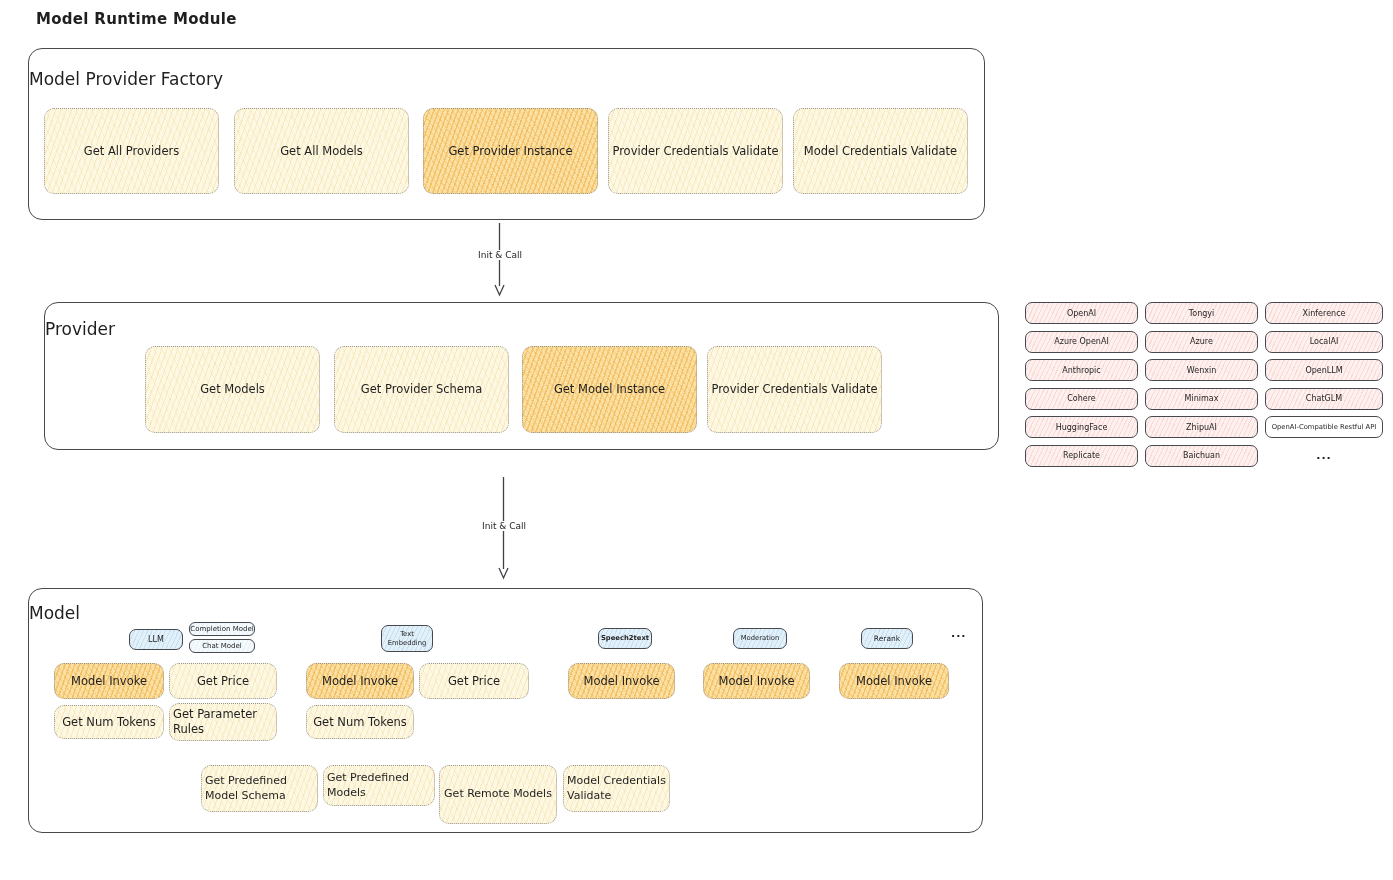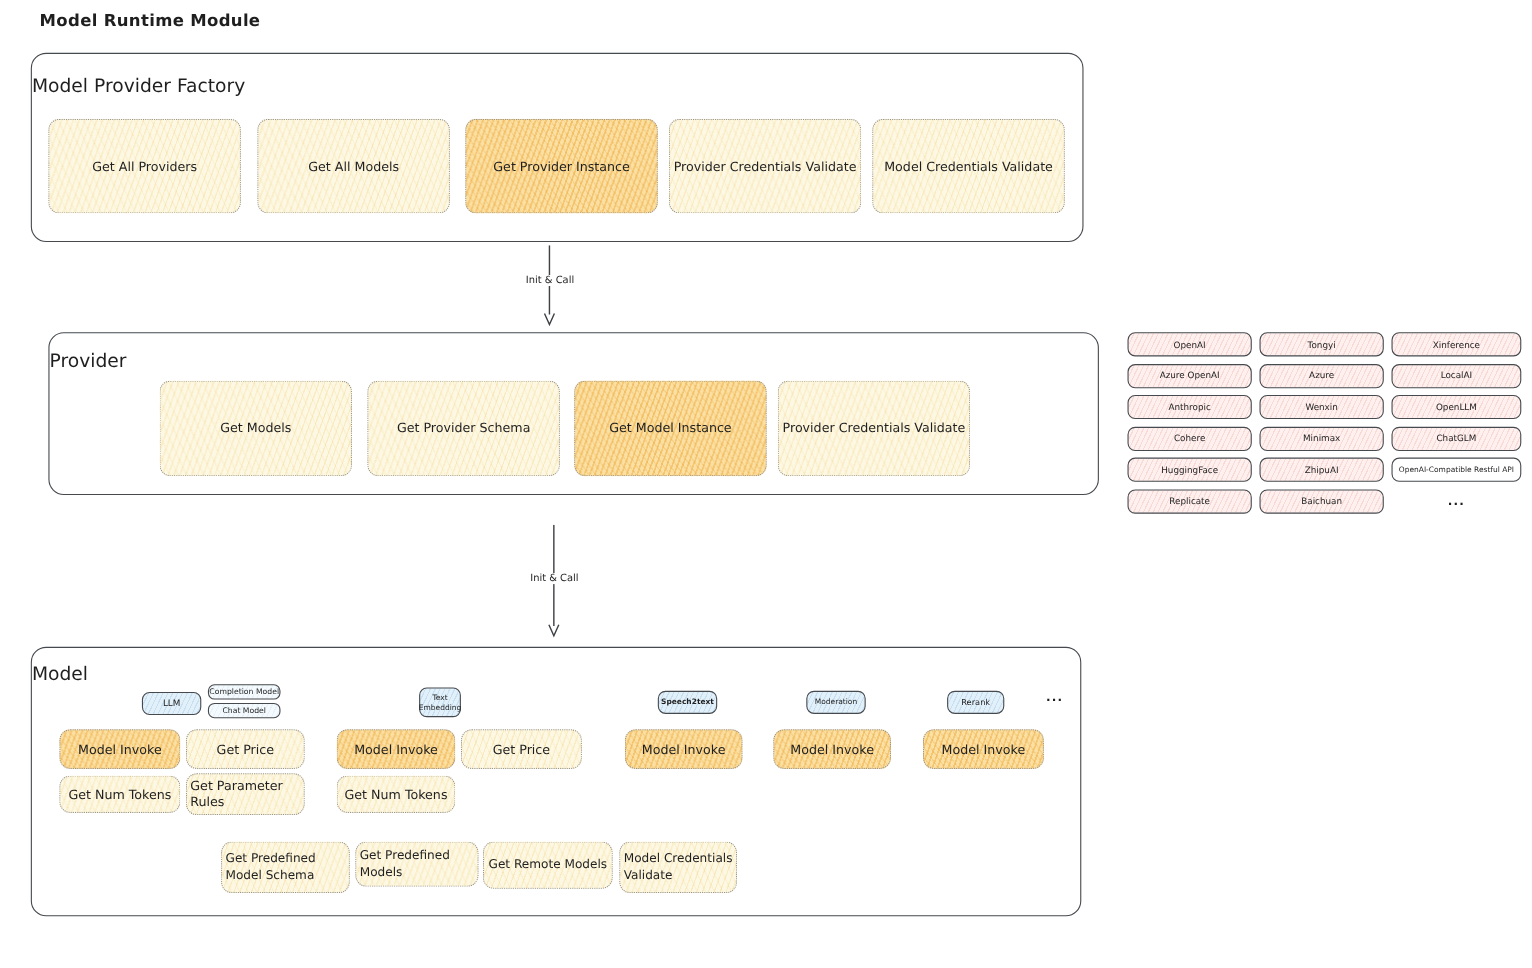--- a/index.html
+++ b/index.html
@@ -70,39 +70,39 @@
      font-size:7.5px; line-height:1.25;
      background-color:#e2f0fa;
      background-image:repeating-linear-gradient(115deg, rgba(110,165,215,.22) 0 1px, transparent 1px 4px); }
   .minitag { position:absolute; border:1.1px solid #46494e; border-radius:6px;
      display:flex; align-items:center; justify-content:center; font-size:7px;
      background-color:#f4fafd;
      background-image:repeating-linear-gradient(115deg, rgba(110,165,215,.10) 0 1px, transparent 1px 4px); }
   .t-llm { left:100px; top:40px; width:54px; height:21px; font-size:8px; }
   .t-completion { left:160px; top:33px; width:66px; height:14px; }
   .t-chat { left:160px; top:50px; width:66px; height:14px; }
-  .t-emb { left:352px; top:36px; width:38px; height:27px; font-size:6.8px; padding:0 3px; }
+  .t-emb { left:352px; top:36px; width:52px; height:27px; font-size:6.8px; padding:0 3px; }
   .t-s2t { left:569px; top:39px; width:54px; height:21px; font-size:6.8px;font-weight:bold; }
   .t-mod { left:704px; top:39px; width:54px; height:21px; font-size:6.8px; }
   .t-rr  { left:832px; top:39px; width:52px; height:21px; font-size:7.5px; }
   .t-more { position:absolute; left:922px; top:38px; font-size:11px; font-weight:bold; letter-spacing:1px; }
 
   .m-inv1 { left:25px;  top:74px; width:110px; height:36px; }
   .m-pr1  { left:140px; top:74px; width:108px; height:36px; }
   .m-inv2 { left:277px; top:74px; width:108px; height:36px; }
   .m-pr2  { left:390px; top:74px; width:110px; height:36px; }
   .m-inv3 { left:539px; top:74px; width:107px; height:36px; }
   .m-inv4 { left:674px; top:74px; width:107px; height:36px; }
   .m-inv5 { left:810px; top:74px; width:110px; height:36px; }
   .m-tok1 { left:25px;  top:116px; width:110px; height:34px; }
   .m-par1 { left:140px; top:114px; width:108px; height:38px; }
   .m-tok2 { left:277px; top:116px; width:108px; height:34px; }
   .m-ps { left:172px; top:176px; width:117px; height:47px; font-size:11px; }
   .m-pm { left:294px; top:176px; width:112px; height:41px; font-size:11px; }
-  .m-rm { left:410px; top:176px; width:118px; height:43px; font-size:11px; }
+  .m-rm { left:410px; top:176px; width:118px; height:59px; font-size:11px; }
   .m-cv { left:534px; top:176px; width:107px; height:47px; font-size:11px; }
 </style>
 </head>
 <body>
 
 <div class="page-title">Model Runtime Module</div>
 
 <div class="sec" id="sec-factory">
   <div class="sec-title">Model Provider Factory</div>
   <div class="fbox fb fb1">

